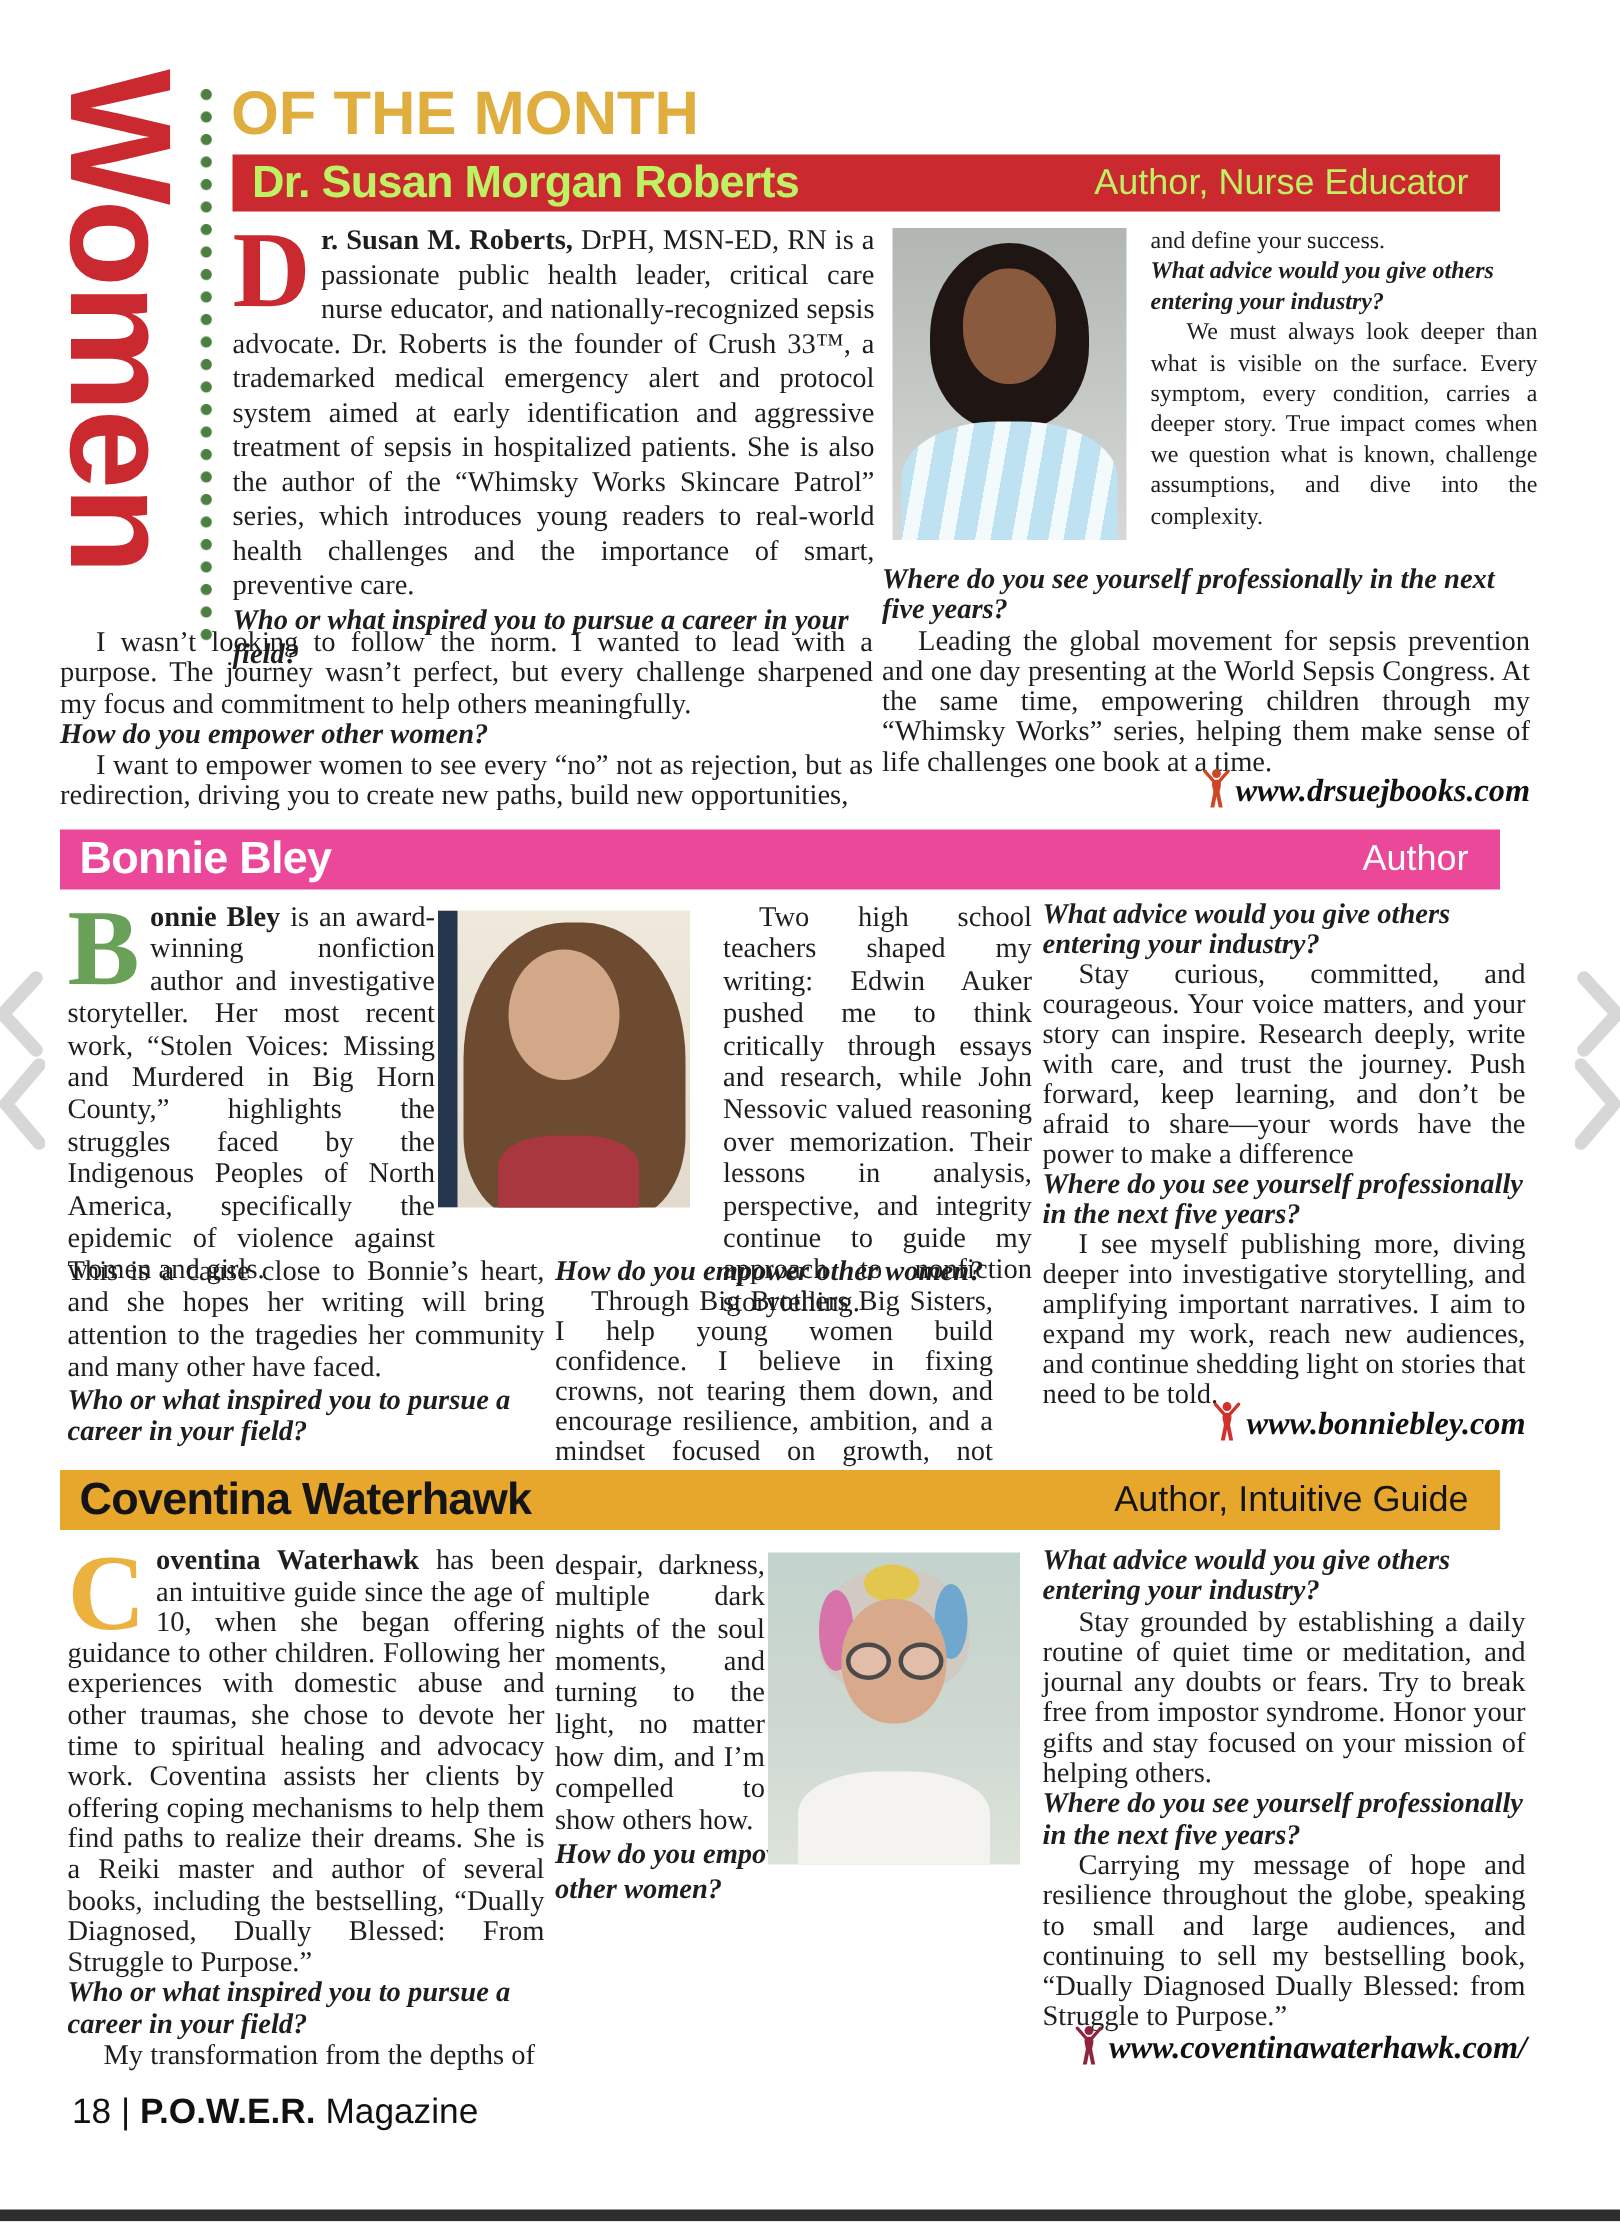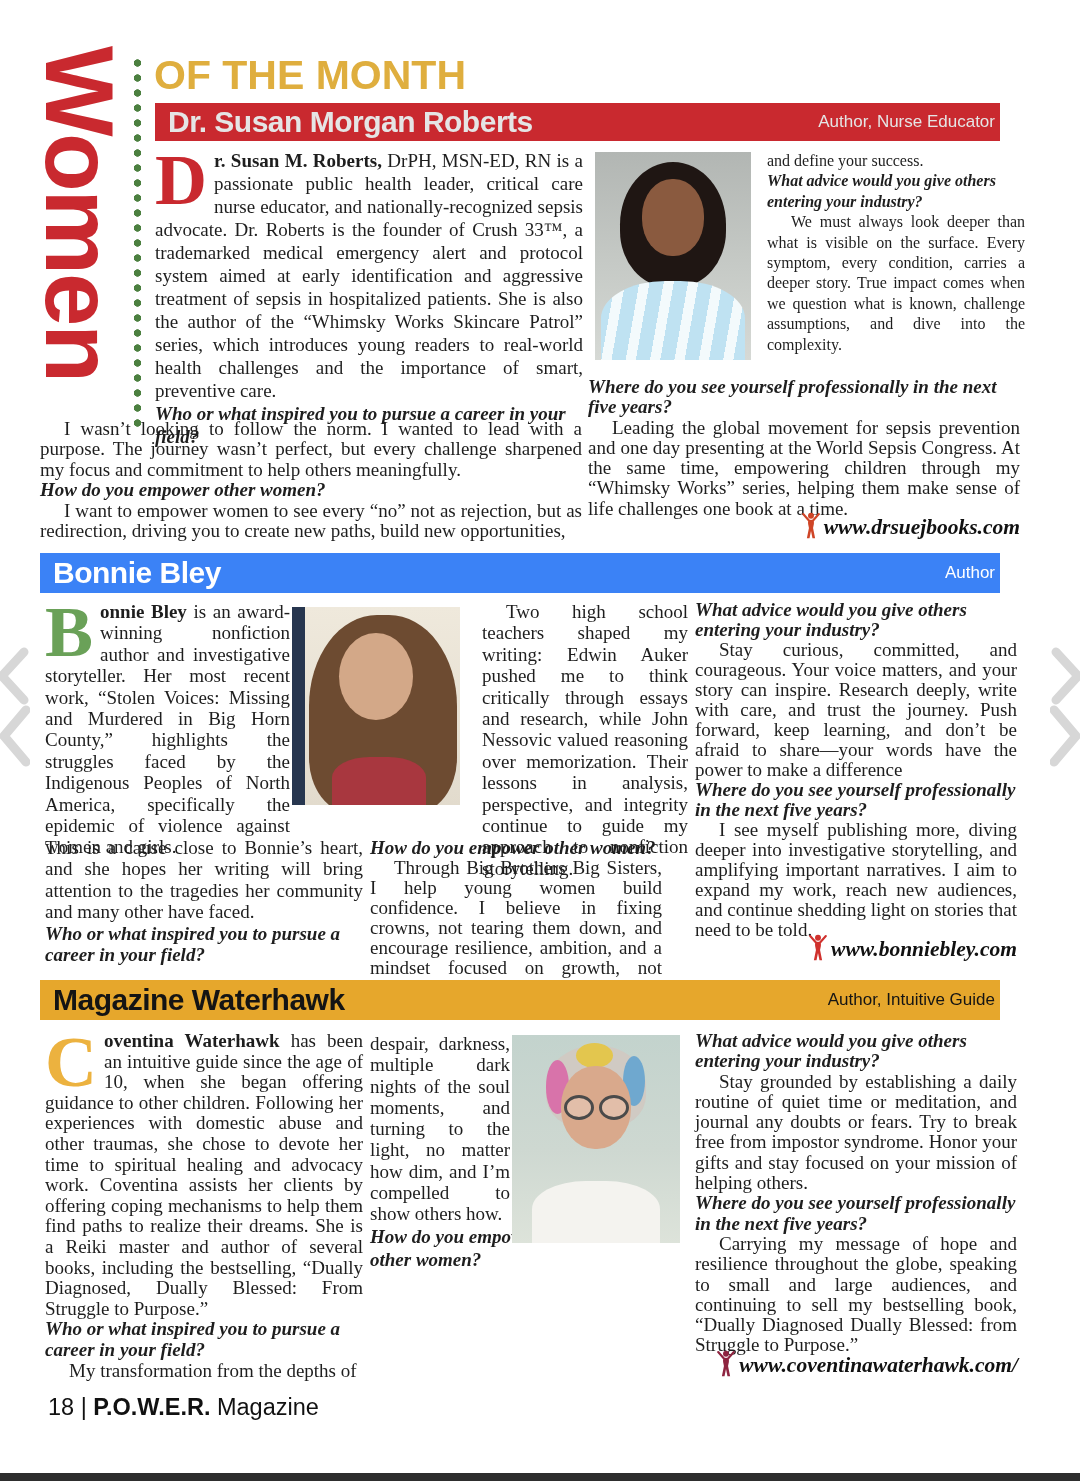--- a/index.html
+++ b/index.html
@@ -22,23 +22,23 @@
   }
   .eyebrow {
     position:absolute; left:154px; top:55px;
     font-family:"Liberation Sans", sans-serif; font-weight:bold;
     font-size:41px; line-height:1; color:#dfae3e;
   }
 
   
   .banner { position:absolute; display:flex; align-items:center; justify-content:space-between; }
   .banner .bname { font-family:"Liberation Sans", sans-serif; font-weight:bold; font-size:30px; letter-spacing:-0.5px; padding-left:13px; white-space:nowrap; }
-  .banner .brole { font-family:"Liberation Sans", sans-serif; font-size:17px; padding-right:5px; white-space:nowrap; }
-  #banner-susan     { left:155px; top:103px; width:845px; height:38px; background:#c9292f; color:#e5e5e5; }
-  #banner-bonnie    { left:40px;  top:553px; width:960px; height:40px; background:#3b82f6; color:#ffffff; }
+  .banner .brole { font-family:"Liberation Sans", sans-serif; font-size:24px; padding-right:21px; white-space:nowrap; }
+  #banner-susan     { left:155px; top:103px; width:845px; height:38px; background:#c9292f; color:#bef264; }
+  #banner-bonnie    { left:40px;  top:553px; width:960px; height:40px; background:#ec4899; color:#ffffff; }
   #banner-coventina { left:40px;  top:980px; width:960px; height:40px; background:#e6a72c; color:#141414; }
 
   
   .tb { position:absolute; font-size:19px; text-align:justify; }
   .tb p { margin:0; }
   .q { font-weight:bold; font-style:italic; text-align:left; }
   .ind { text-indent:24px; }
   .dcap { float:left; font-weight:bold; font-size:72px; line-height:56px; padding:3px 7px 0 0; }
   .lead { font-weight:bold; }
 
@@ -213,21 +213,21 @@
   <div class="weblink" id="b-web">
     <svg width="20" height="28" viewBox="0 0 24 34" style="color:#d0312d">
       <circle cx="12" cy="4.5" r="3.6" fill="currentColor"></circle>
       <path d="M12 9.5 C15 9.5 16 11.5 15.5 14.5 L14.5 19.5 L17 32 L13.8 32 L12 23 L10.2 32 L7 32 L9.5 19.5 L8.5 14.5 C8 11.5 9 9.5 12 9.5 Z" fill="currentColor"></path>
       <path d="M10 11 L2.5 2.5 M14 11 L21.5 2.5" stroke="currentColor" stroke-width="2.6" stroke-linecap="round" fill="none"></path>
     </svg>
     <span>www.bonniebley.com</span>
   </div>
 
   <div class="banner" id="banner-coventina">
-    <span class="bname">Magazine Waterhawk</span>
+    <span class="bname">Coventina Waterhawk</span>
     <span class="brole">Author, Intuitive Guide</span>
   </div>
 
   <div class="tb" id="c-col1">
     <p><span class="dcap">C</span><span class="lead">oventina Waterhawk</span> <span>has been an intuitive guide since the age of 10, when she began offering guidance to other children. Following her experiences with domestic abuse and other traumas, she chose to devote her time to spiritual healing and advocacy work. Coventina assists her clients by offering coping mechanisms to help them find paths to realize their dreams. She is a Reiki master and author of several books, including the bestselling, “Dually Diagnosed, Dually Blessed: From Struggle to Purpose.”</span></p>
     <p class="q">Who or what inspired you to pursue a career in your field?</p>
     <p class="ind">My transformation from the depths of</p>
   </div>
 
   <div class="tb" id="c-col2a">

